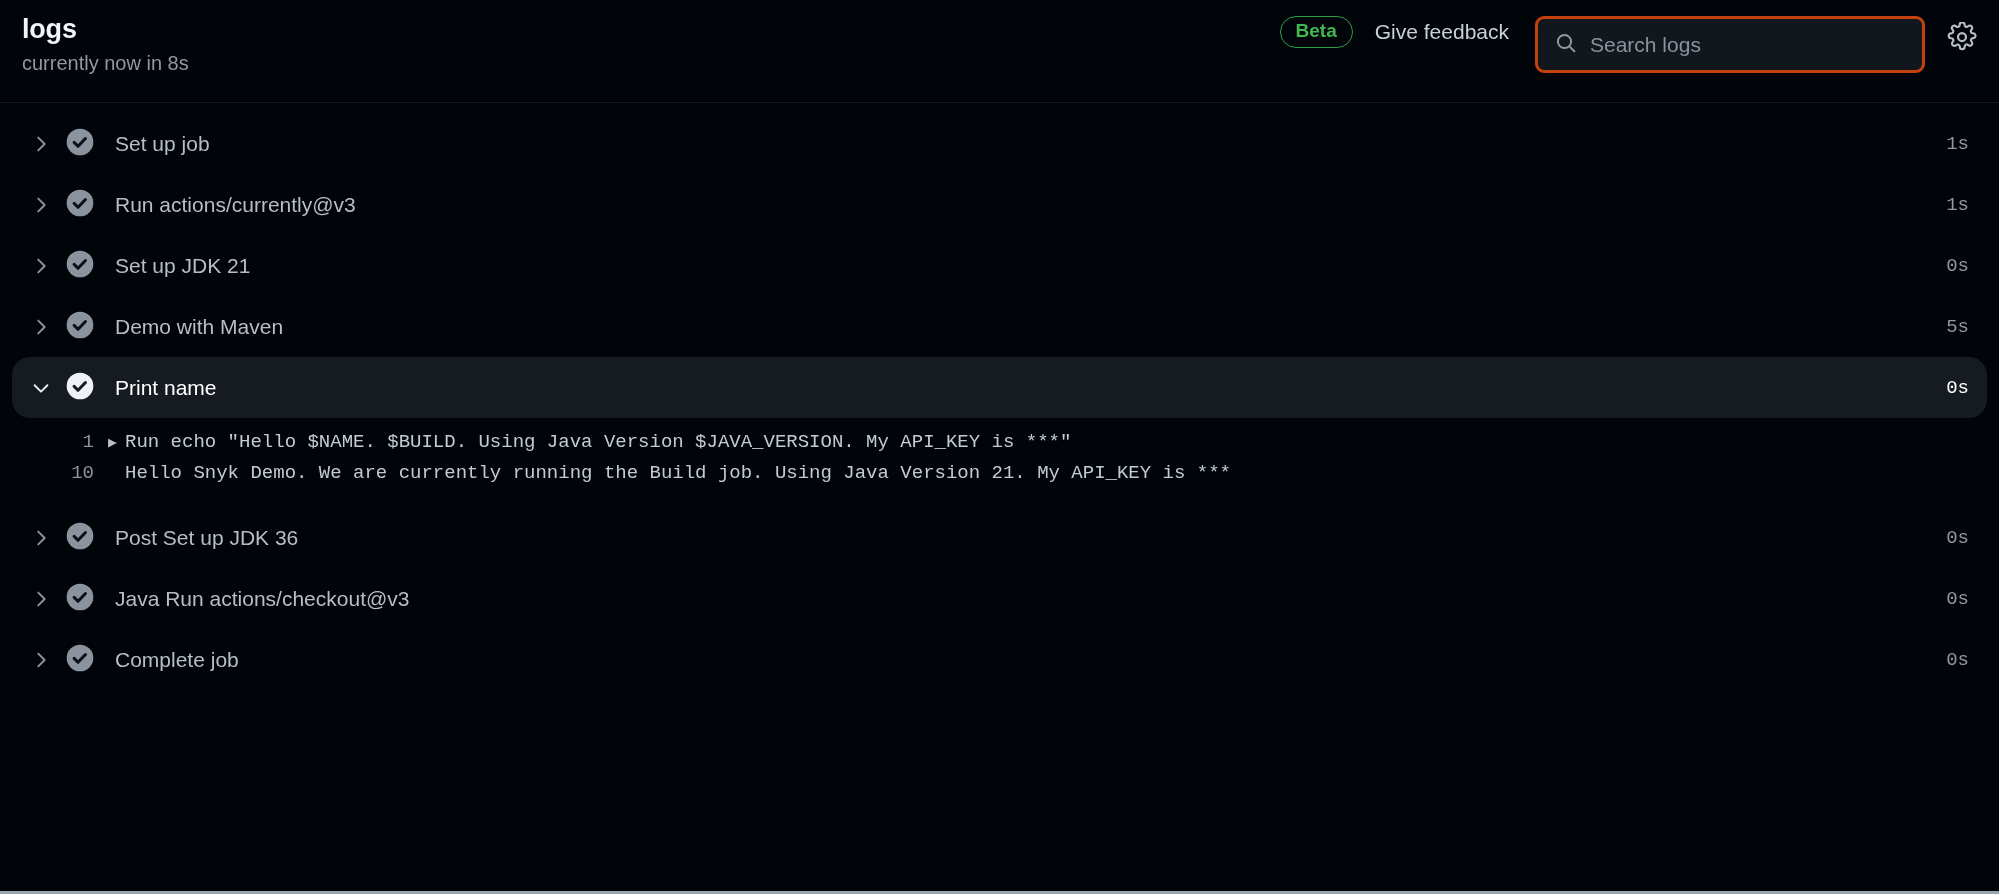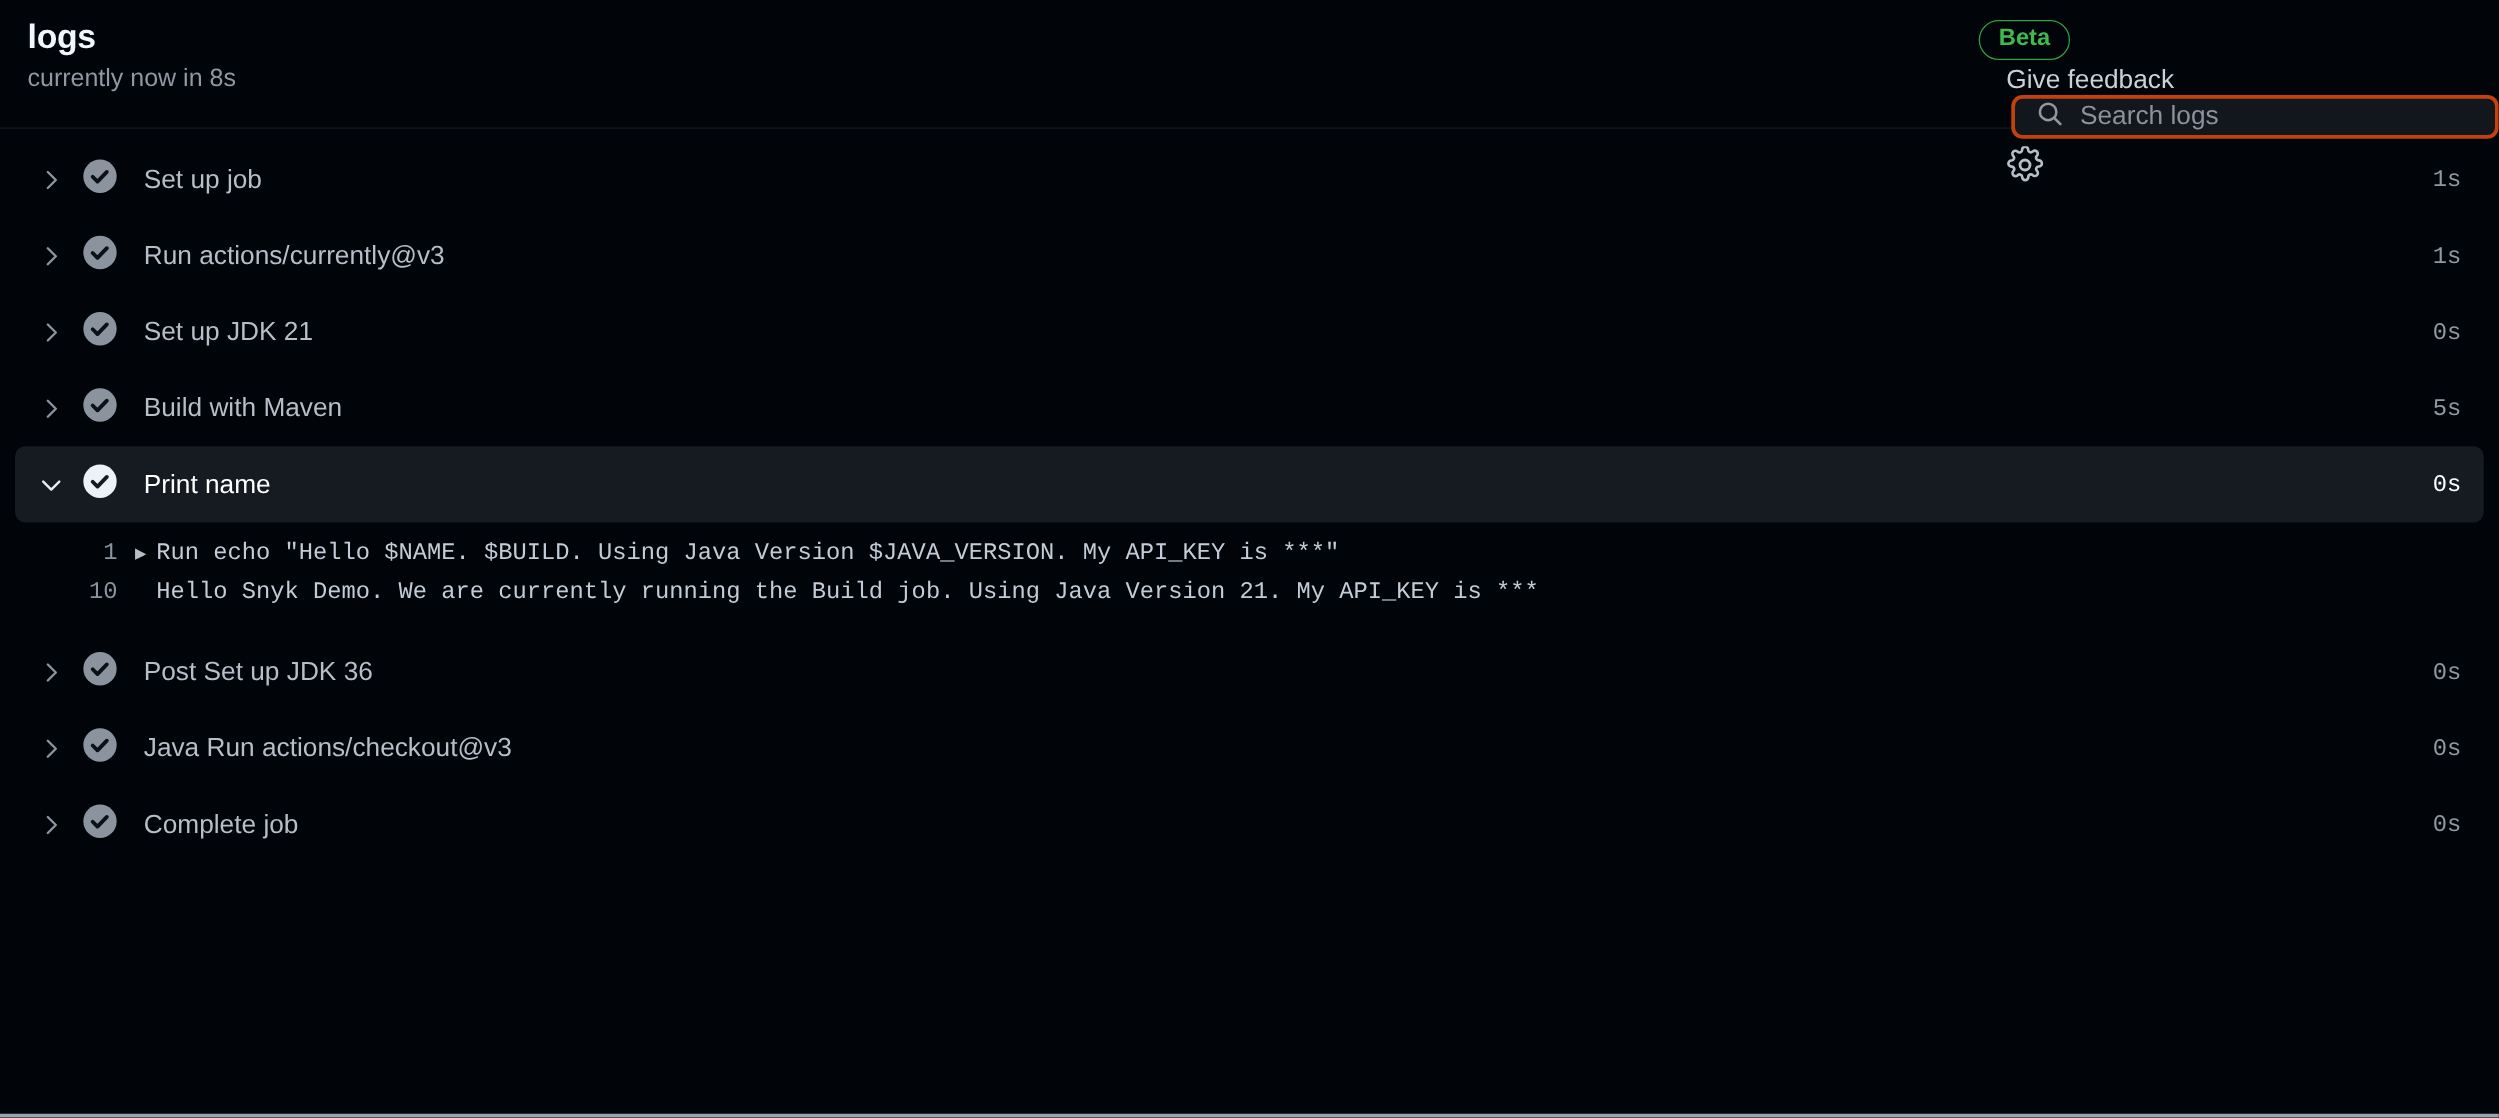--- a/index.html
+++ b/index.html
@@ -46,21 +46,20 @@
 
   .header-right {
     position: absolute;
     right: 0;
     top: 0;
     height: 103px;
     display: flex;
     align-items: flex-start;
     padding-top: 16px;
     box-sizing: border-box;
-    flex-direction: column;
   }
   .beta-badge {
     border: 1px solid #2ea043;
     color: #3fb950;
     border-radius: 999px;
     font-size: 19px;
     font-weight: bold;
     padding: 3px 15px 5px;
     line-height: 1.15;
     display: inline-block;
@@ -124,20 +123,21 @@
     height: 61px;
     display: flex;
     align-items: center;
     border-radius: 8px;
     padding: 0 12px 0 10px;
     box-sizing: border-box;
     cursor: pointer;
   }
   .step-row.active {
     background: #161b22;
+    border-radius: 18px;
   }
   .chev {
     flex: 0 0 38px;
     display: flex;
     align-items: center;
     justify-content: center;
     color: #8b949e;
   }
   .step-row.active .chev { color: #e6edf3; }
   .check {
@@ -297,21 +297,21 @@
       <svg width="22" height="22" viewBox="0 0 24 24" fill="none">
           <path d="M9 5l7 7-7 7" stroke="currentColor" stroke-width="2.1" stroke-linecap="round" stroke-linejoin="round"></path>
         </svg>
     </span>
     <span class="check">
       <svg width="32" height="32" viewBox="0 0 24 24">
           <circle cx="12" cy="12" r="10" fill="#8b949e"></circle>
           <path d="M7.6 12.3l2.9 2.9 5.6-5.8" stroke="#0d1117" stroke-width="2.3" fill="none" stroke-linecap="round" stroke-linejoin="round"></path>
         </svg>
     </span>
-    <span class="step-name">Build with Maven</span>
+    <span class="step-name">Demo with Maven</span>
     <span class="step-time">5s</span>
   </div>
 
   <div class="step-row active">
     <span class="chev">
       <svg width="22" height="22" viewBox="0 0 24 24" fill="none">
           <path d="M5 9l7 7 7-7" stroke="currentColor" stroke-width="2.1" stroke-linecap="round" stroke-linejoin="round"></path>
         </svg>
     </span>
     <span class="check">

